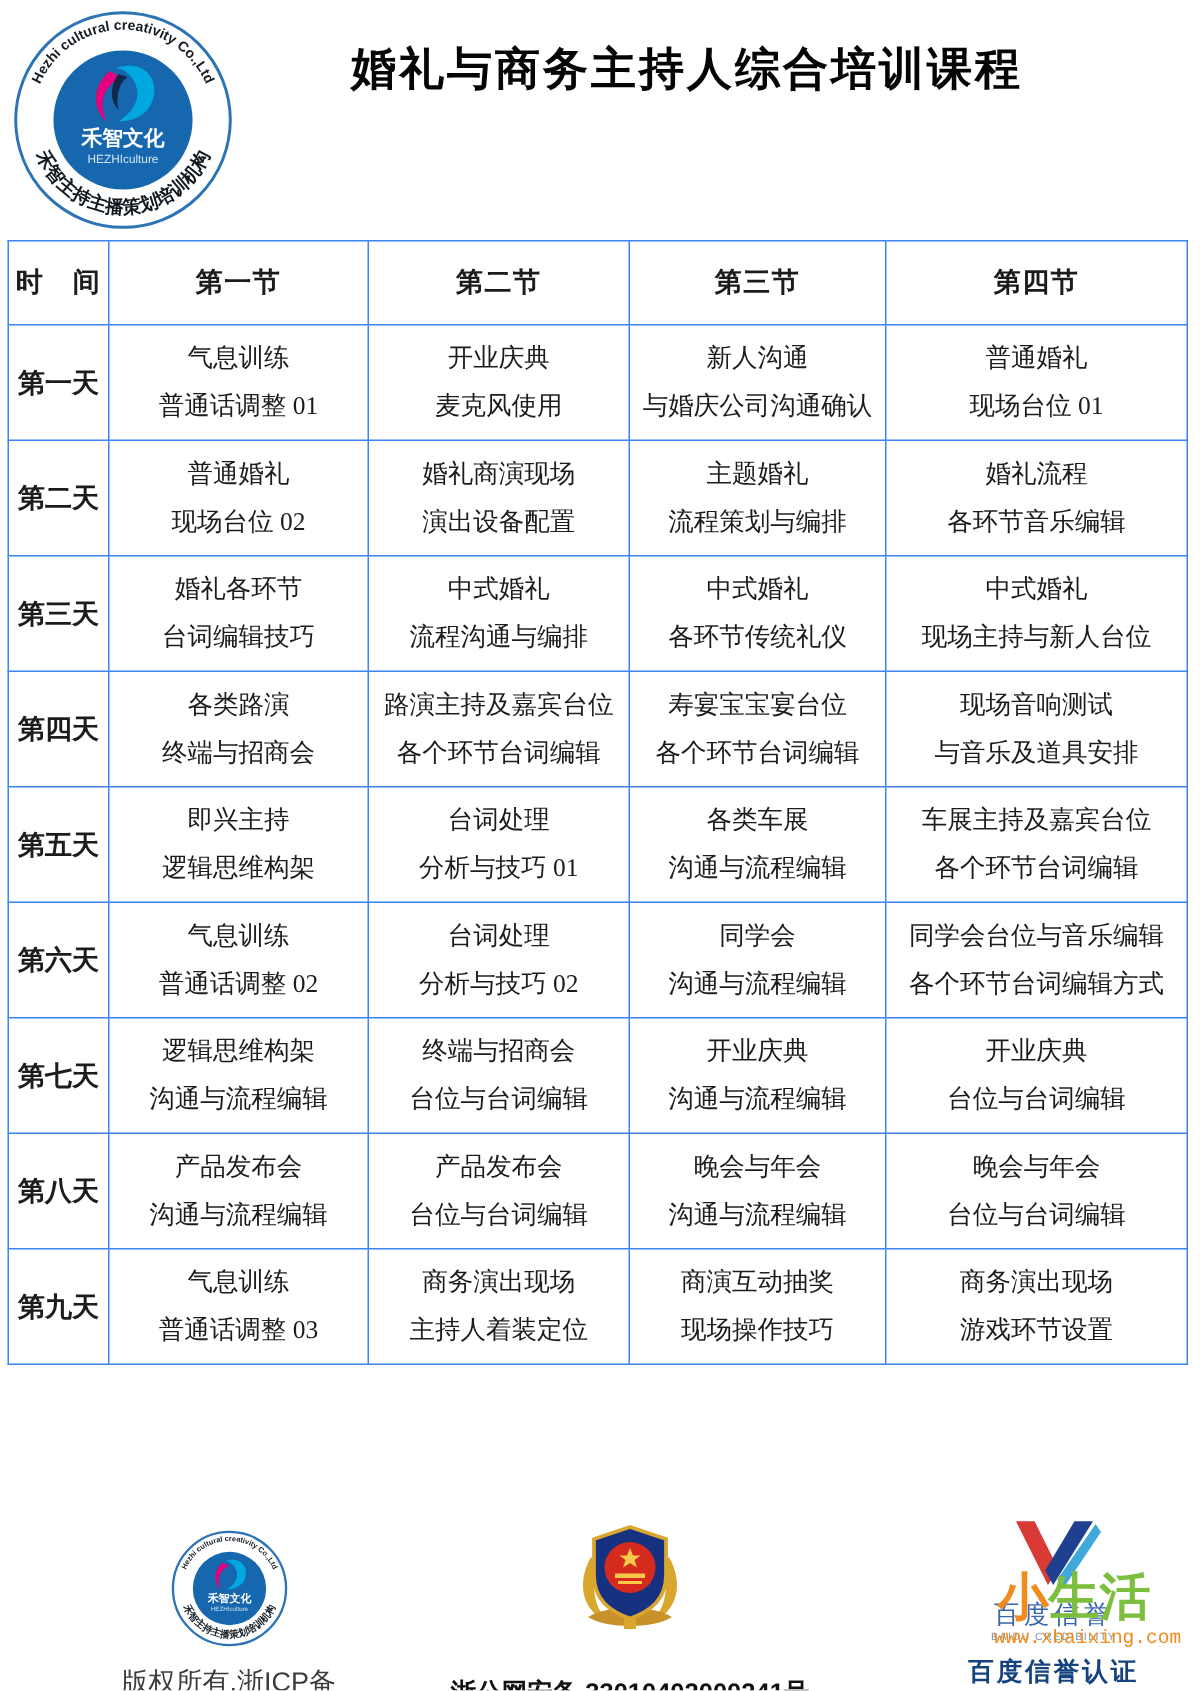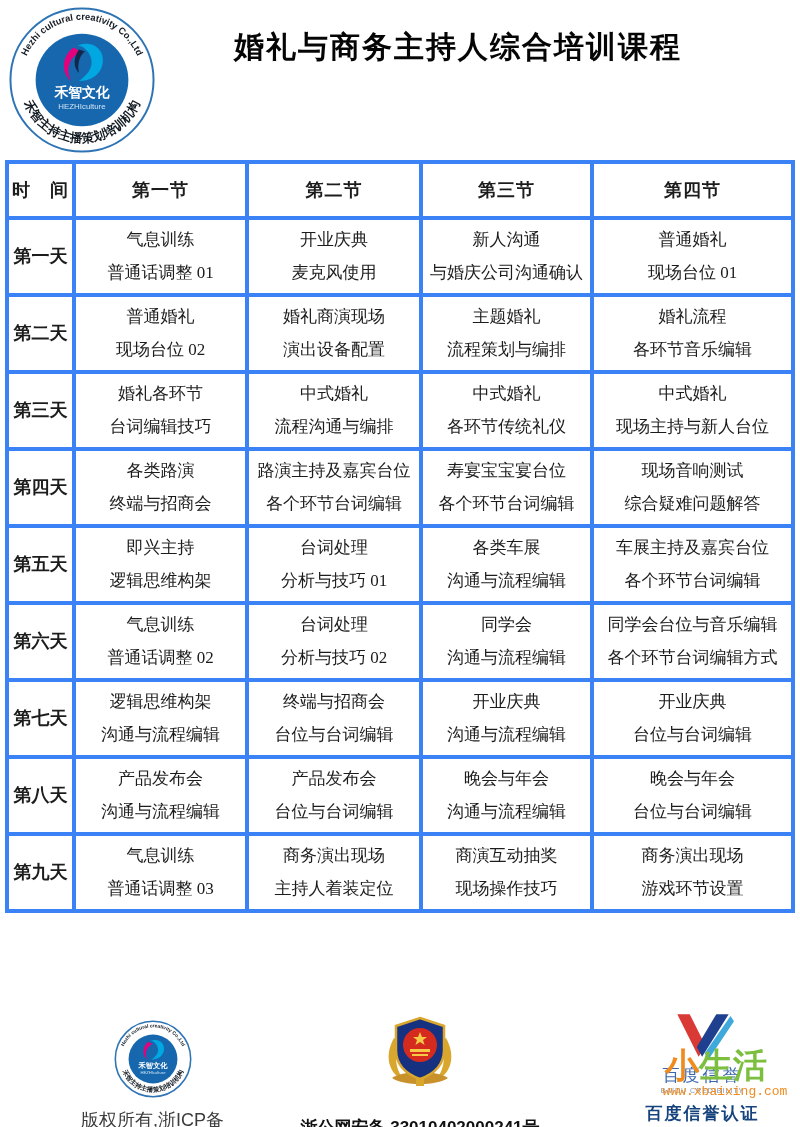--- a/index.html
+++ b/index.html
@@ -16,21 +16,21 @@
     font-size:30px; font-weight:bold; letter-spacing:2px;
     text-align:center; color:#050505; line-height:1.25;
     font-family:"Liberation Serif","DejaVu Serif",serif;
   }
   
   table.schedule {
     position:absolute; left:5px; top:160px; width:786px;
     border-collapse:collapse; table-layout:fixed;
   }
   table.schedule th, table.schedule td {
-    border:4px solid #3b82f6; text-align:center; vertical-align:middle;
+    border:1px solid #3b82f6; text-align:center; vertical-align:middle;
     font-size:17px; color:#1c1c1c; white-space:pre-line; line-height:1.9;
     padding:2px;
   }
   table.schedule thead th { height:56px; font-weight:600; font-size:18px; letter-spacing:1px; }
   table.schedule tbody td { height:77px; }
   table.schedule tbody td.day { font-weight:600; font-size:18px; }
   
   .footer-block { position:absolute; text-align:center; }
   .fb-left  { left:45px;  top:1020px; width:215px; }
   .fb-mid   { left:300px; top:1012px; width:240px; }
@@ -148,21 +148,21 @@
         </tr>
         <tr>
           <td class="day">第四天</td>
           <td>各类路演
 终端与招商会</td>
           <td>路演主持及嘉宾台位
 各个环节台词编辑</td>
           <td>寿宴宝宝宴台位
 各个环节台词编辑</td>
           <td>现场音响测试
-综合疑难问题解答</td>
+与音乐及道具安排</td>
         </tr>
         <tr>
           <td class="day">第五天</td>
           <td>即兴主持
 逻辑思维构架</td>
           <td>台词处理
 分析与技巧 01</td>
           <td>各类车展
 沟通与流程编辑</td>
           <td>车展主持及嘉宾台位

